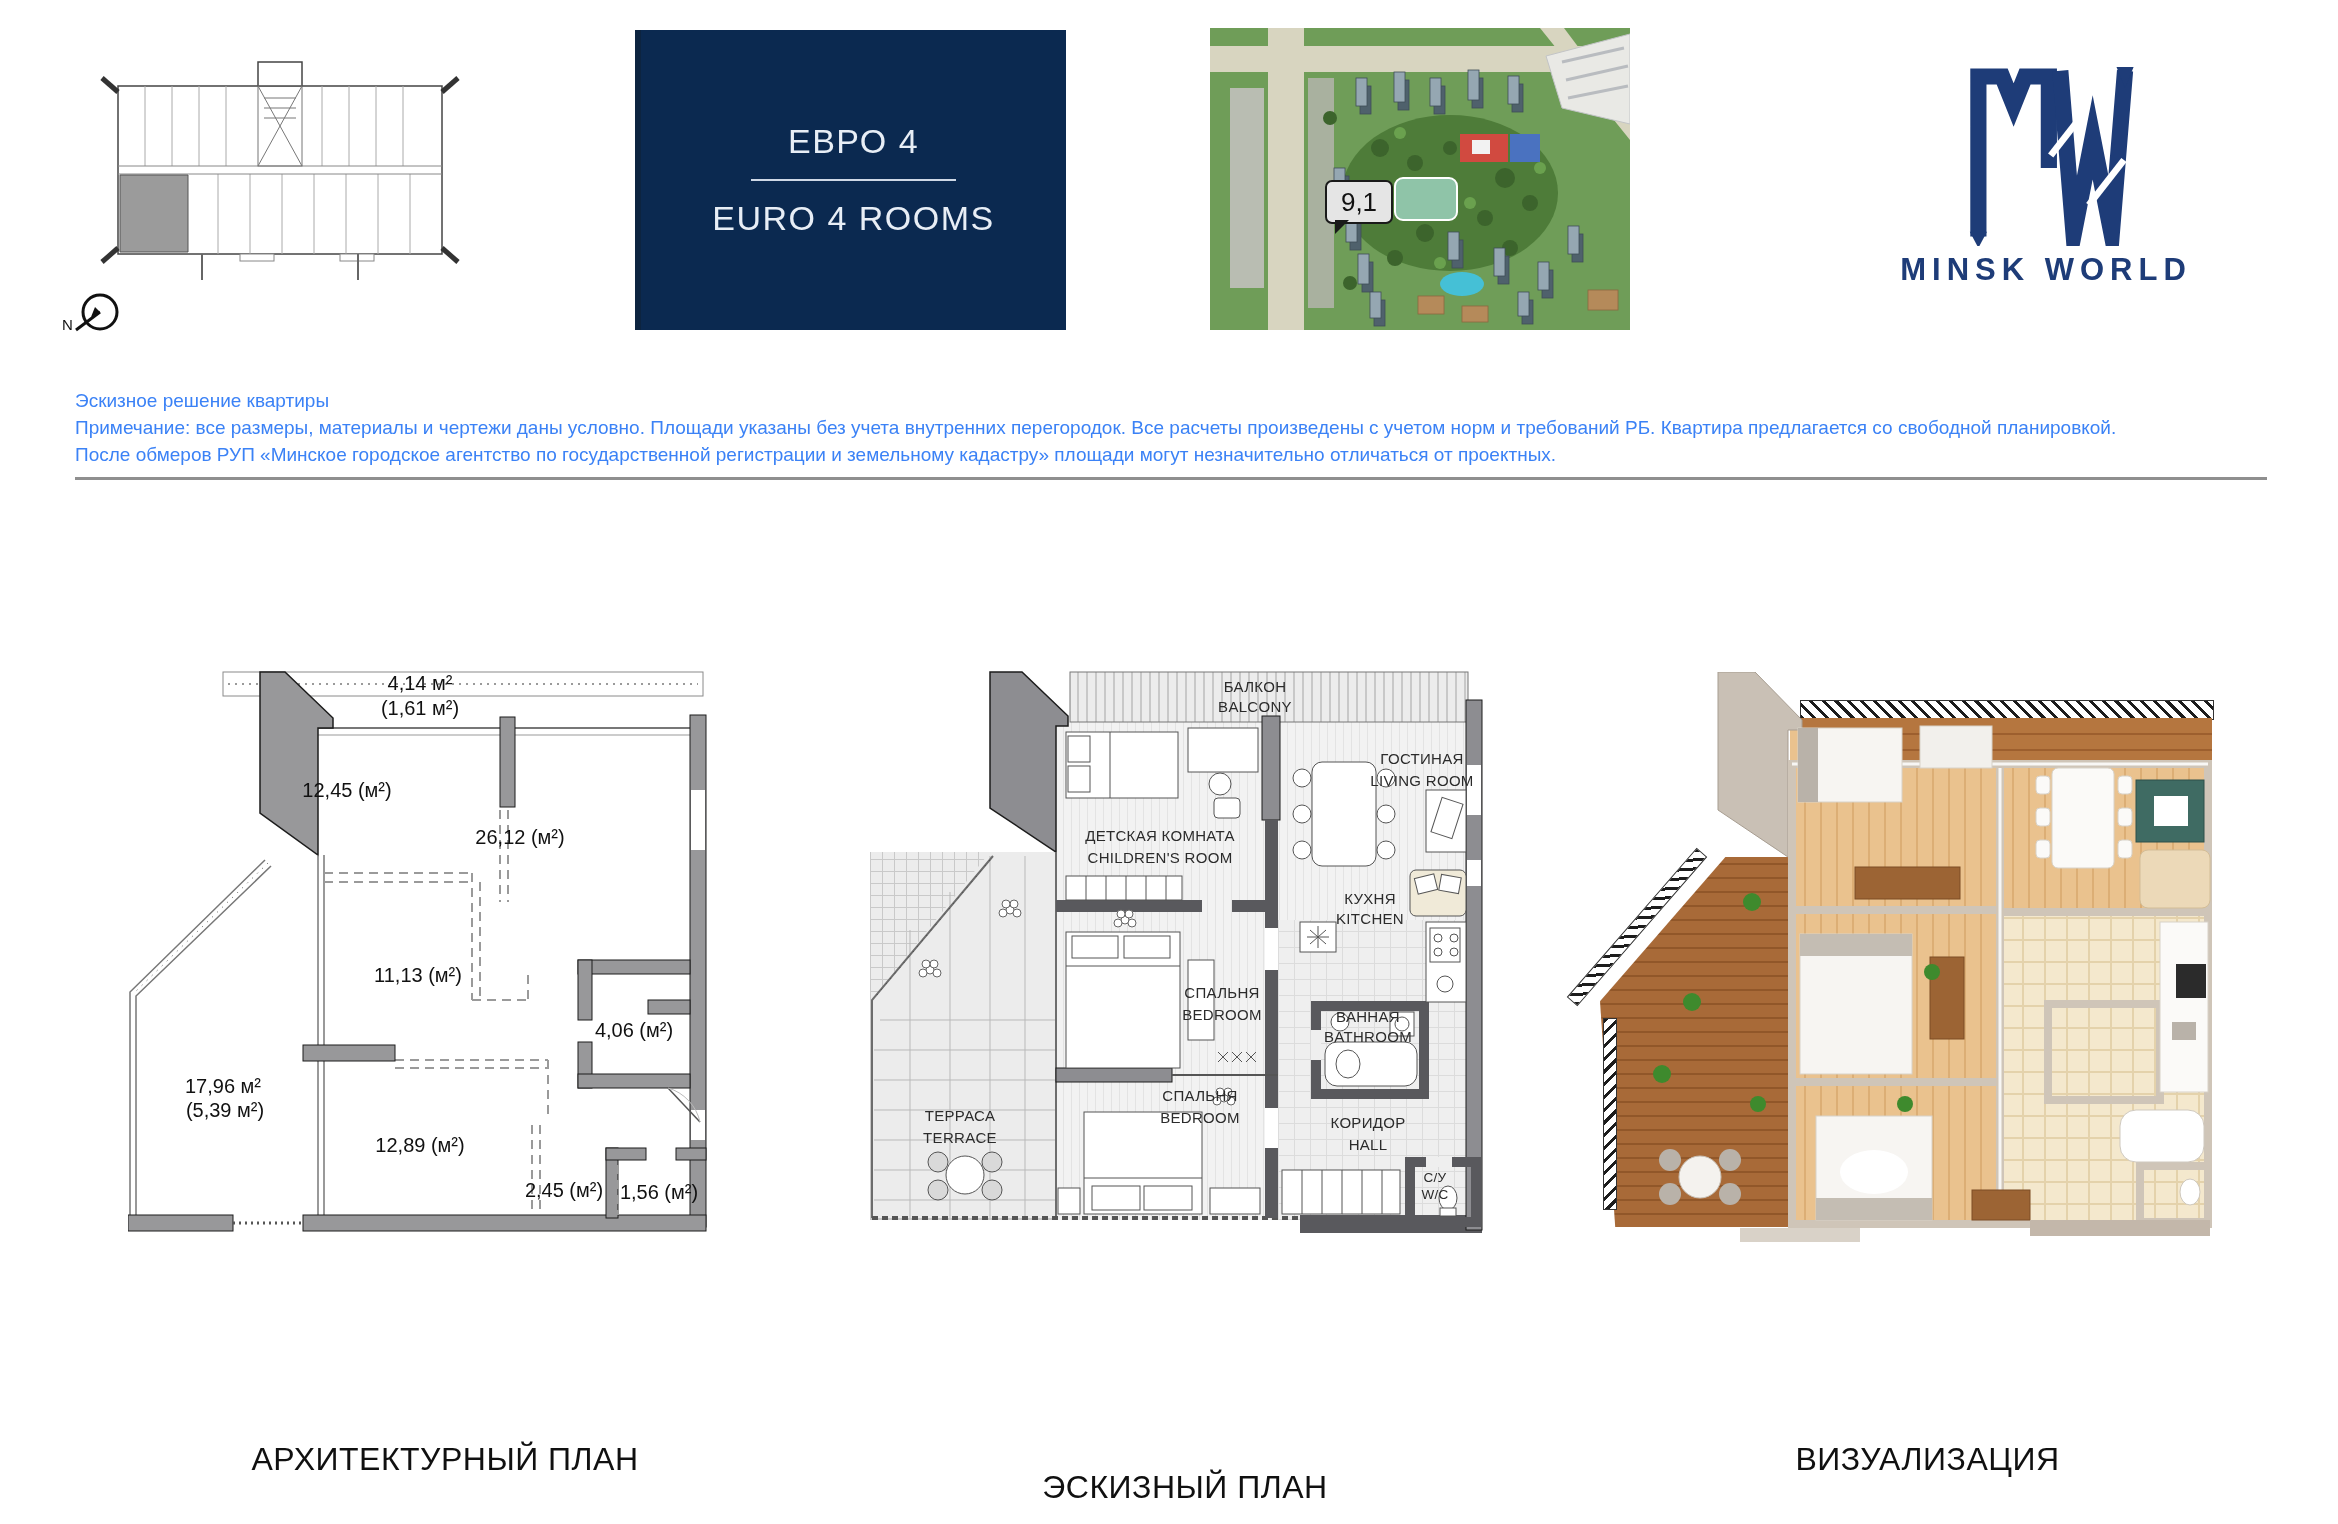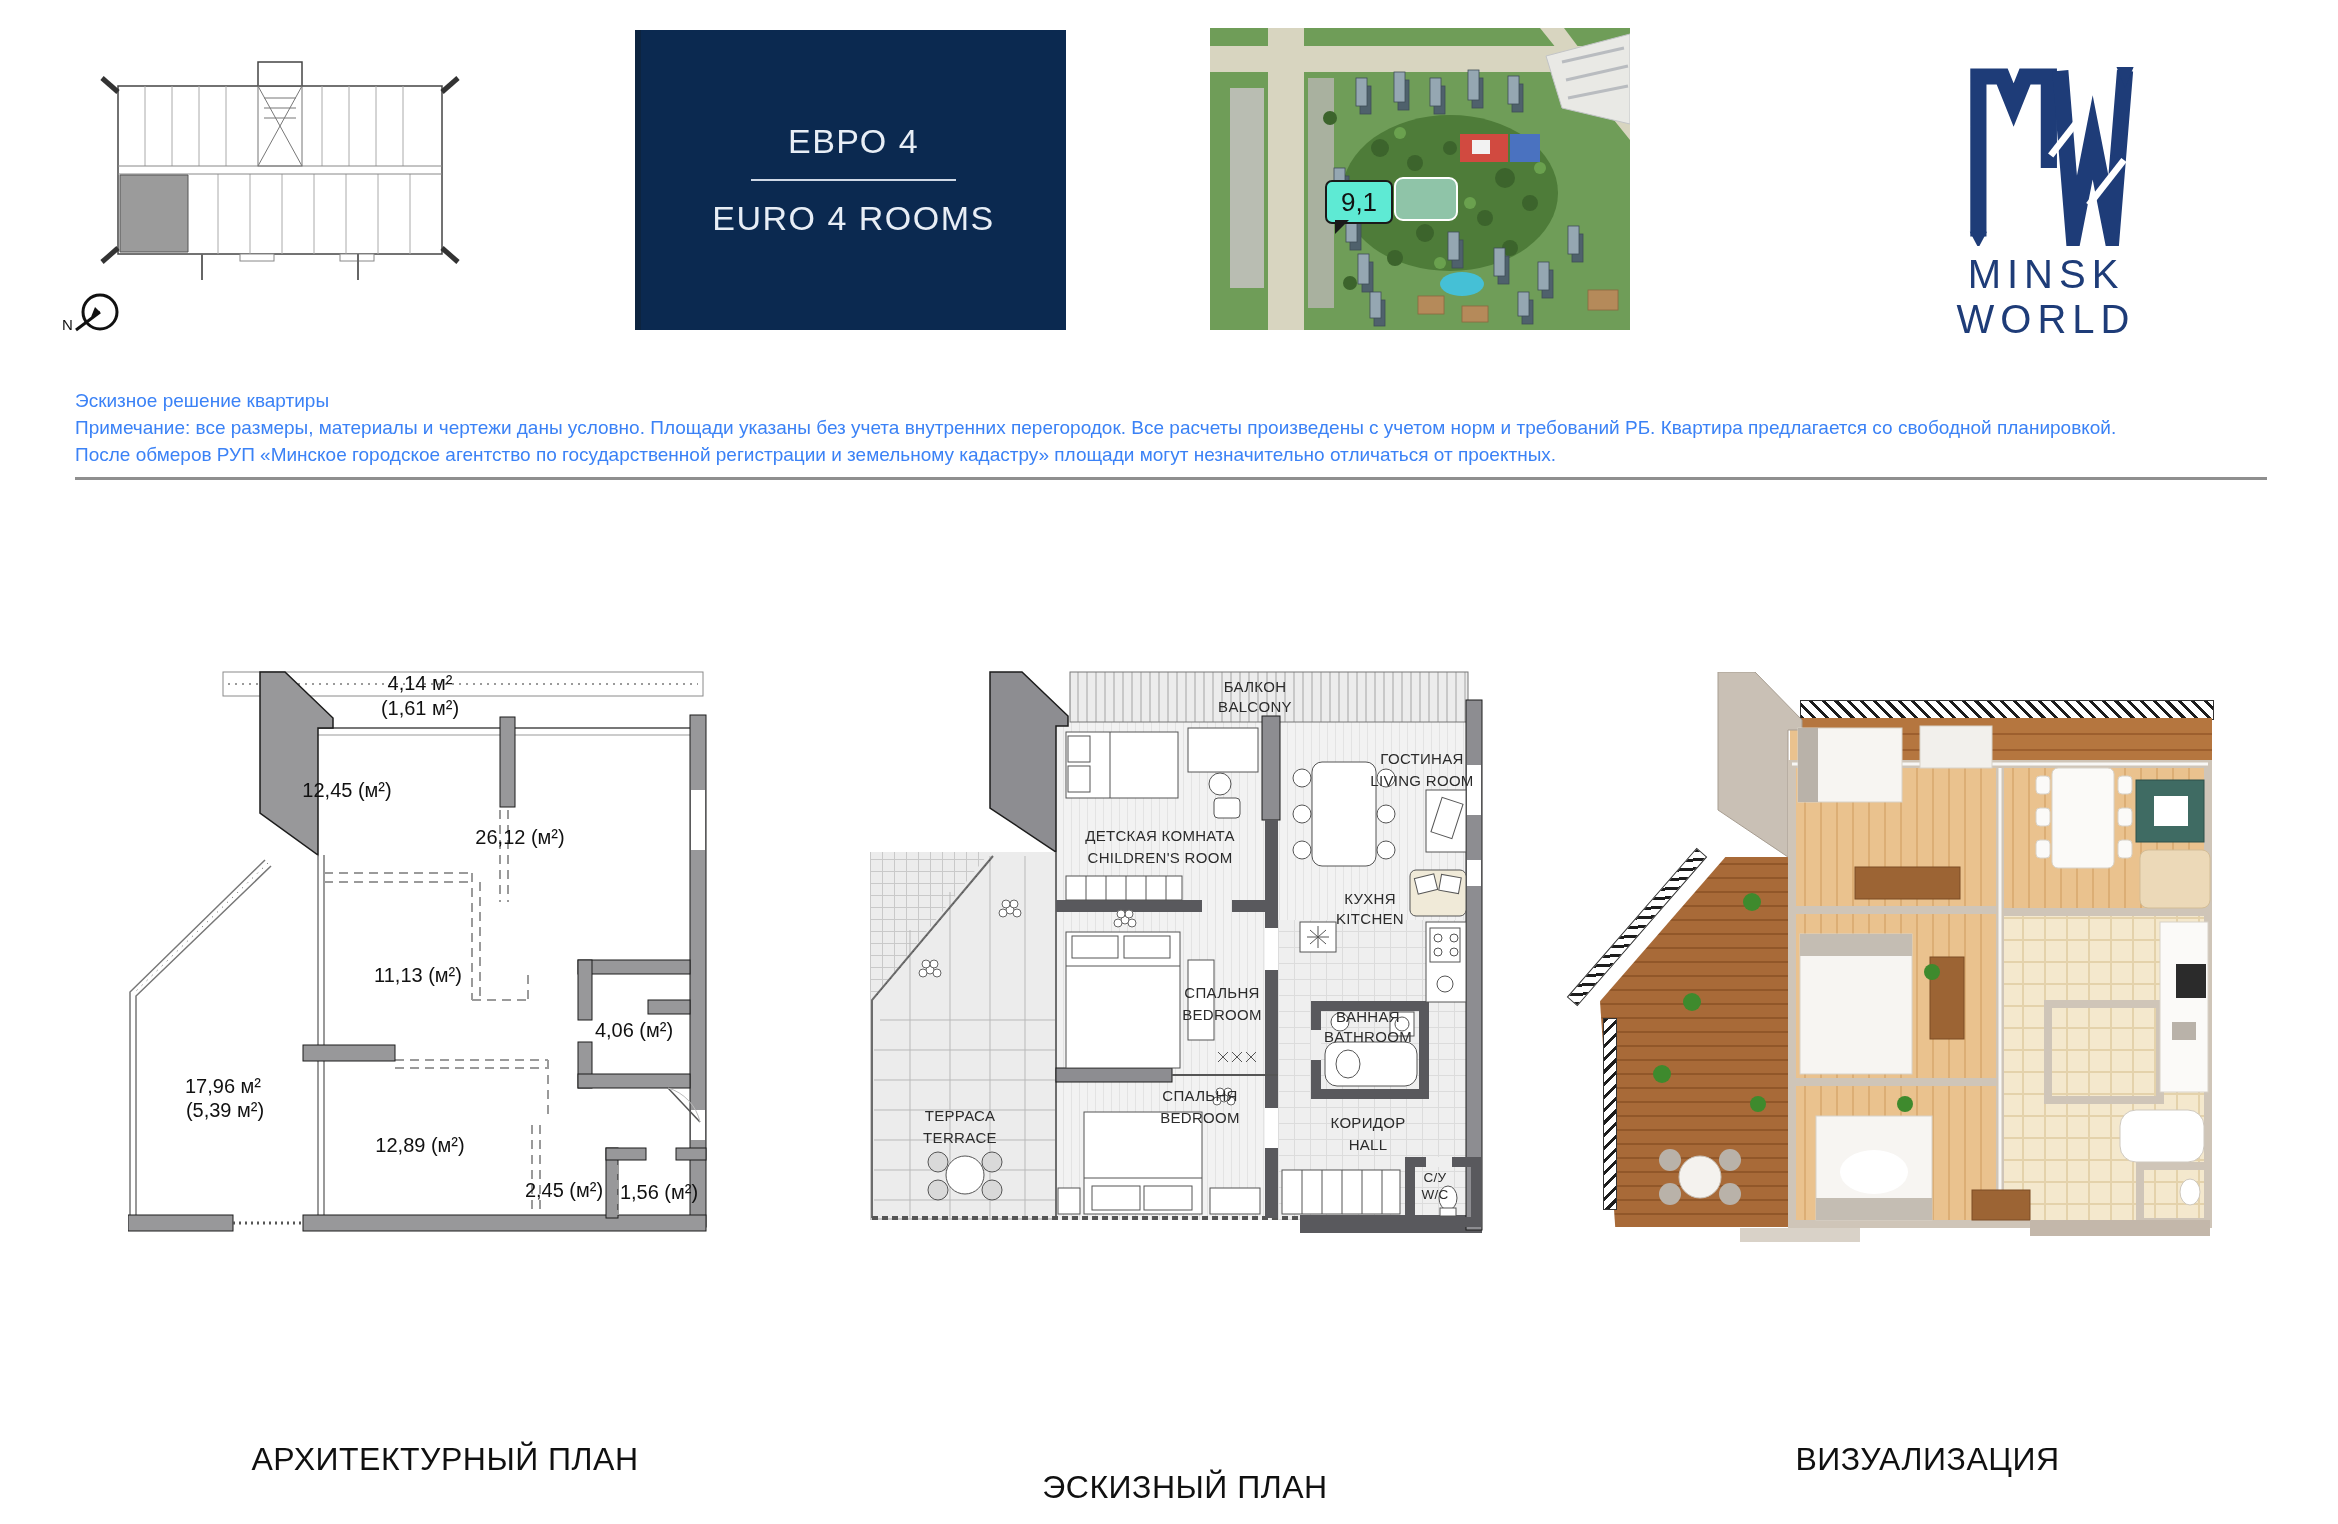--- a/index.html
+++ b/index.html
@@ -4,24 +4,24 @@
 <style>
   html,body{margin:0;padding:0;background:#fff;}
   body{width:2338px;height:1524px;position:relative;font-family:"Liberation Sans",sans-serif;overflow:hidden;}
   .abs{position:absolute;}
   
   #banner{left:635px;top:30px;width:425px;height:300px;background:#0b2950;border-left:6px solid #0d2440;
           display:flex;flex-direction:column;align-items:center;justify-content:center;gap:18px;}
   #banner .t{color:#e8eef6;font-size:34px;letter-spacing:1.5px;}
   #banner .div{width:205px;height:2px;background:#cfd8e6;}
   #mapbox{left:1210px;top:28px;width:420px;height:302px;overflow:hidden;}
-  #map-callout{left:1325px;top:180px;width:64px;height:40px;background:#5eead4;border:2px solid #1a1a1a;border-radius:7px;
+  #map-callout{left:1325px;top:180px;width:64px;height:40px;background:#e5e5e5;border:2px solid #1a1a1a;border-radius:7px;
                display:flex;align-items:center;justify-content:center;font-size:26px;color:#111;}
   #map-callout:after{content:"";position:absolute;left:8px;bottom:-12px;border:7px solid transparent;border-top-color:#1a1a1a;border-left-color:#1a1a1a;}
-  #brand-text{left:1878px;top:252px;width:336px;text-align:center;font-size:40px;font-weight:normal;letter-spacing:6px;color:#1e3c78;}
+  #brand-text{left:1878px;top:252px;width:336px;text-align:center;font-size:31px;font-weight:bold;letter-spacing:6px;color:#1e3c78;}
   #north-label{left:62px;top:316px;font-size:15px;color:#111;}
   
   .note-line{left:75px;white-space:nowrap;font-size:19px;color:#3b82f6;}
   #note-title{top:390px;}
   #note-1{top:417px;}
   #note-2{top:444px;}
   #rule{left:75px;top:477px;width:2192px;height:3px;background:#8f8f8f;}
   
   .panel{overflow:visible;}
   #arch{left:128px;top:670px;width:582px;height:575px;}

